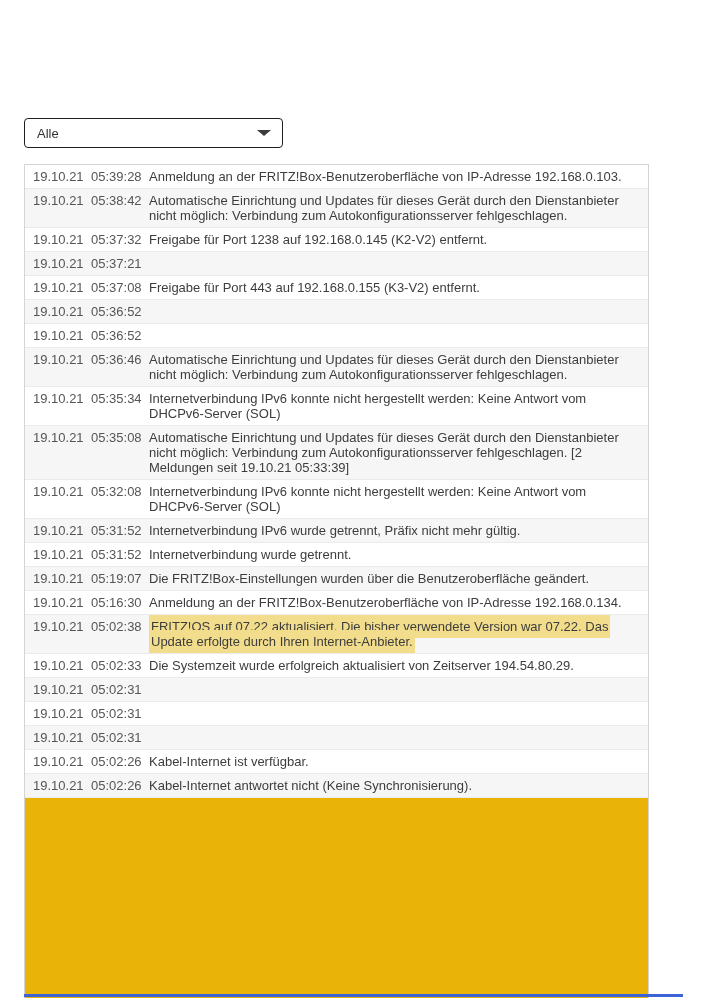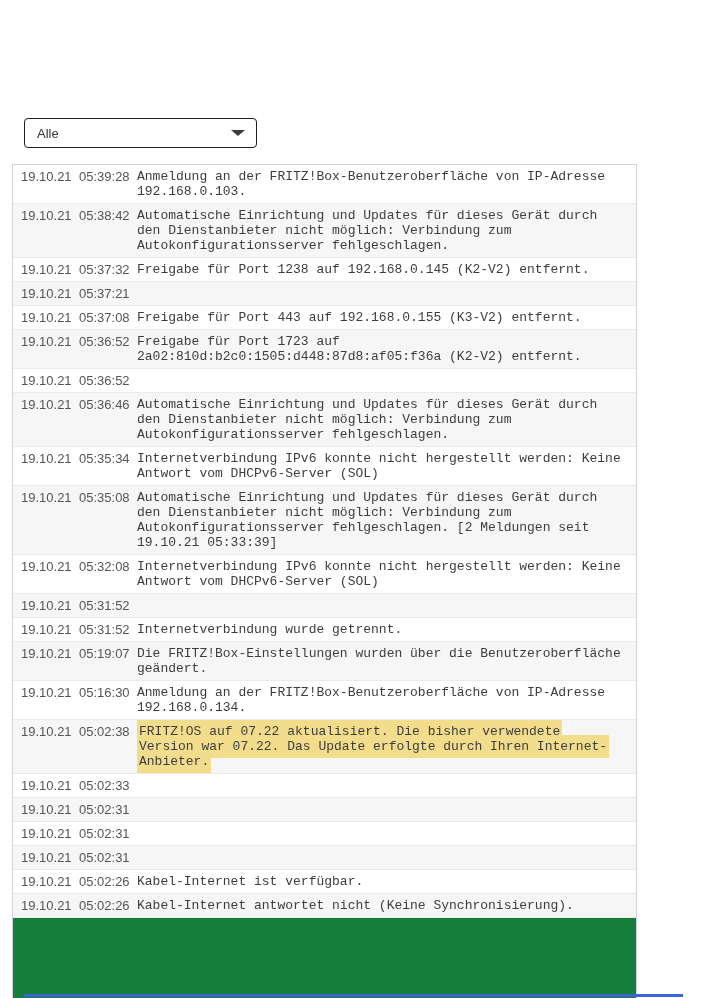--- a/index.html
+++ b/index.html
@@ -8,21 +8,21 @@
     position: relative;
     background: #ffffff;
     font-family: "Liberation Sans", sans-serif;
     overflow: hidden;
   }
 
   
   .filter-select {
     position: absolute;
     left: 24px; top: 118px;
-    width: 233px; height: 30px;
+    width: 259px; height: 30px;
     box-sizing: border-box;
     border: 1.5px solid #1f1f1f;
     border-radius: 4px;
     background: #ffffff;
     display: flex;
     align-items: center;
     padding: 0 11px 0 12px;
     font-size: 13px;
     color: #333333;
     cursor: pointer;
@@ -31,41 +31,41 @@
   .caret {
     width: 0; height: 0;
     border-left: 7px solid transparent;
     border-right: 7px solid transparent;
     border-top: 6px solid #3c3c3c;
   }
 
   
   .log-table {
     position: absolute;
-    left: 12px; top: 164px;
+    left: 24px; top: 164px;
     width: 625px;
     bottom: 0;
     box-sizing: border-box;
     border: 1px solid #d4d4d4;
     border-bottom: none;
-    background: #15803d;
+    background: #eab308;
   }
   .log-row {
     display: grid;
     grid-template-columns: 58px 58px 1fr;
     padding: 4px 10px 4px 8px;
     font-size: 13px;
     line-height: 15px;
     color: #3d3d3d;
     border-bottom: 1px solid #ebebeb;
     background: #ffffff;
   }
   .log-row.alt { background: #f6f6f6; }
   .col.date, .col.time { color: #555555; white-space: nowrap; }
-  .col.msg { padding-right: 4px; font-family: Liberation Mono, monospace; }
+  .col.msg { padding-right: 4px; }
   mark.msg-highlight {
     background: #f2dd8d;
     color: inherit;
     padding: 4px 2px;
     -webkit-box-decoration-break: clone;
     box-decoration-break: clone;
     text-align: center;
   }
 
   
@@ -107,21 +107,20 @@
     <span class="col time">05:37:21</span>
   </div>
       <div class="log-row">
     <span class="col date">19.10.21</span>
     <span class="col time">05:37:08</span>
     <span class="col msg">Freigabe für Port 443 auf 192.168.0.155 (K3-V2) entfernt.</span>
   </div>
       <div class="log-row alt">
     <span class="col date">19.10.21</span>
     <span class="col time">05:36:52</span>
-    <span class="col msg">Freigabe für Port 1723 auf 2a02:810d:b2c0:1505:d448:87d8:af05:f36a (K2-V2) entfernt.</span>
   </div>
       <div class="log-row">
     <span class="col date">19.10.21</span>
     <span class="col time">05:36:52</span>
   </div>
       <div class="log-row alt">
     <span class="col date">19.10.21</span>
     <span class="col time">05:36:46</span>
     <span class="col msg">Automatische Einrichtung und Updates für dieses Gerät durch den Dienstanbieter nicht möglich: Verbindung zum Autokonfigurationsserver fehlgeschlagen.</span>
   </div>
@@ -136,20 +135,21 @@
     <span class="col msg">Automatische Einrichtung und Updates für dieses Gerät durch den Dienstanbieter nicht möglich: Verbindung zum Autokonfigurationsserver fehlgeschlagen. [2 Meldungen seit 19.10.21 05:33:39]</span>
   </div>
       <div class="log-row">
     <span class="col date">19.10.21</span>
     <span class="col time">05:32:08</span>
     <span class="col msg">Internetverbindung IPv6 konnte nicht hergestellt werden: Keine Antwort vom DHCPv6-Server (SOL)</span>
   </div>
       <div class="log-row alt">
     <span class="col date">19.10.21</span>
     <span class="col time">05:31:52</span>
+    <span class="col msg">Internetverbindung IPv6 wurde getrennt, Präfix nicht mehr gültig.</span>
   </div>
       <div class="log-row">
     <span class="col date">19.10.21</span>
     <span class="col time">05:31:52</span>
     <span class="col msg">Internetverbindung wurde getrennt.</span>
   </div>
       <div class="log-row alt">
     <span class="col date">19.10.21</span>
     <span class="col time">05:19:07</span>
     <span class="col msg">Die FRITZ!Box-Einstellungen wurden über die Benutzeroberfläche geändert.</span>
@@ -160,20 +160,21 @@
     <span class="col msg">Anmeldung an der FRITZ!Box-Benutzeroberfläche von IP-Adresse 192.168.0.134.</span>
   </div>
       <div class="log-row alt">
     <span class="col date">19.10.21</span>
     <span class="col time">05:02:38</span>
     <span class="col msg"><mark class="msg-highlight">FRITZ!OS auf 07.22 aktualisiert. Die bisher verwendete Version war 07.22. Das Update erfolgte durch Ihren Internet-Anbieter.</mark></span>
   </div>
       <div class="log-row">
     <span class="col date">19.10.21</span>
     <span class="col time">05:02:33</span>
+    <span class="col msg">Die Systemzeit wurde erfolgreich aktualisiert von Zeitserver 194.54.80.29.</span>
   </div>
       <div class="log-row alt">
     <span class="col date">19.10.21</span>
     <span class="col time">05:02:31</span>
   </div>
       <div class="log-row">
     <span class="col date">19.10.21</span>
     <span class="col time">05:02:31</span>
   </div>
       <div class="log-row alt">

